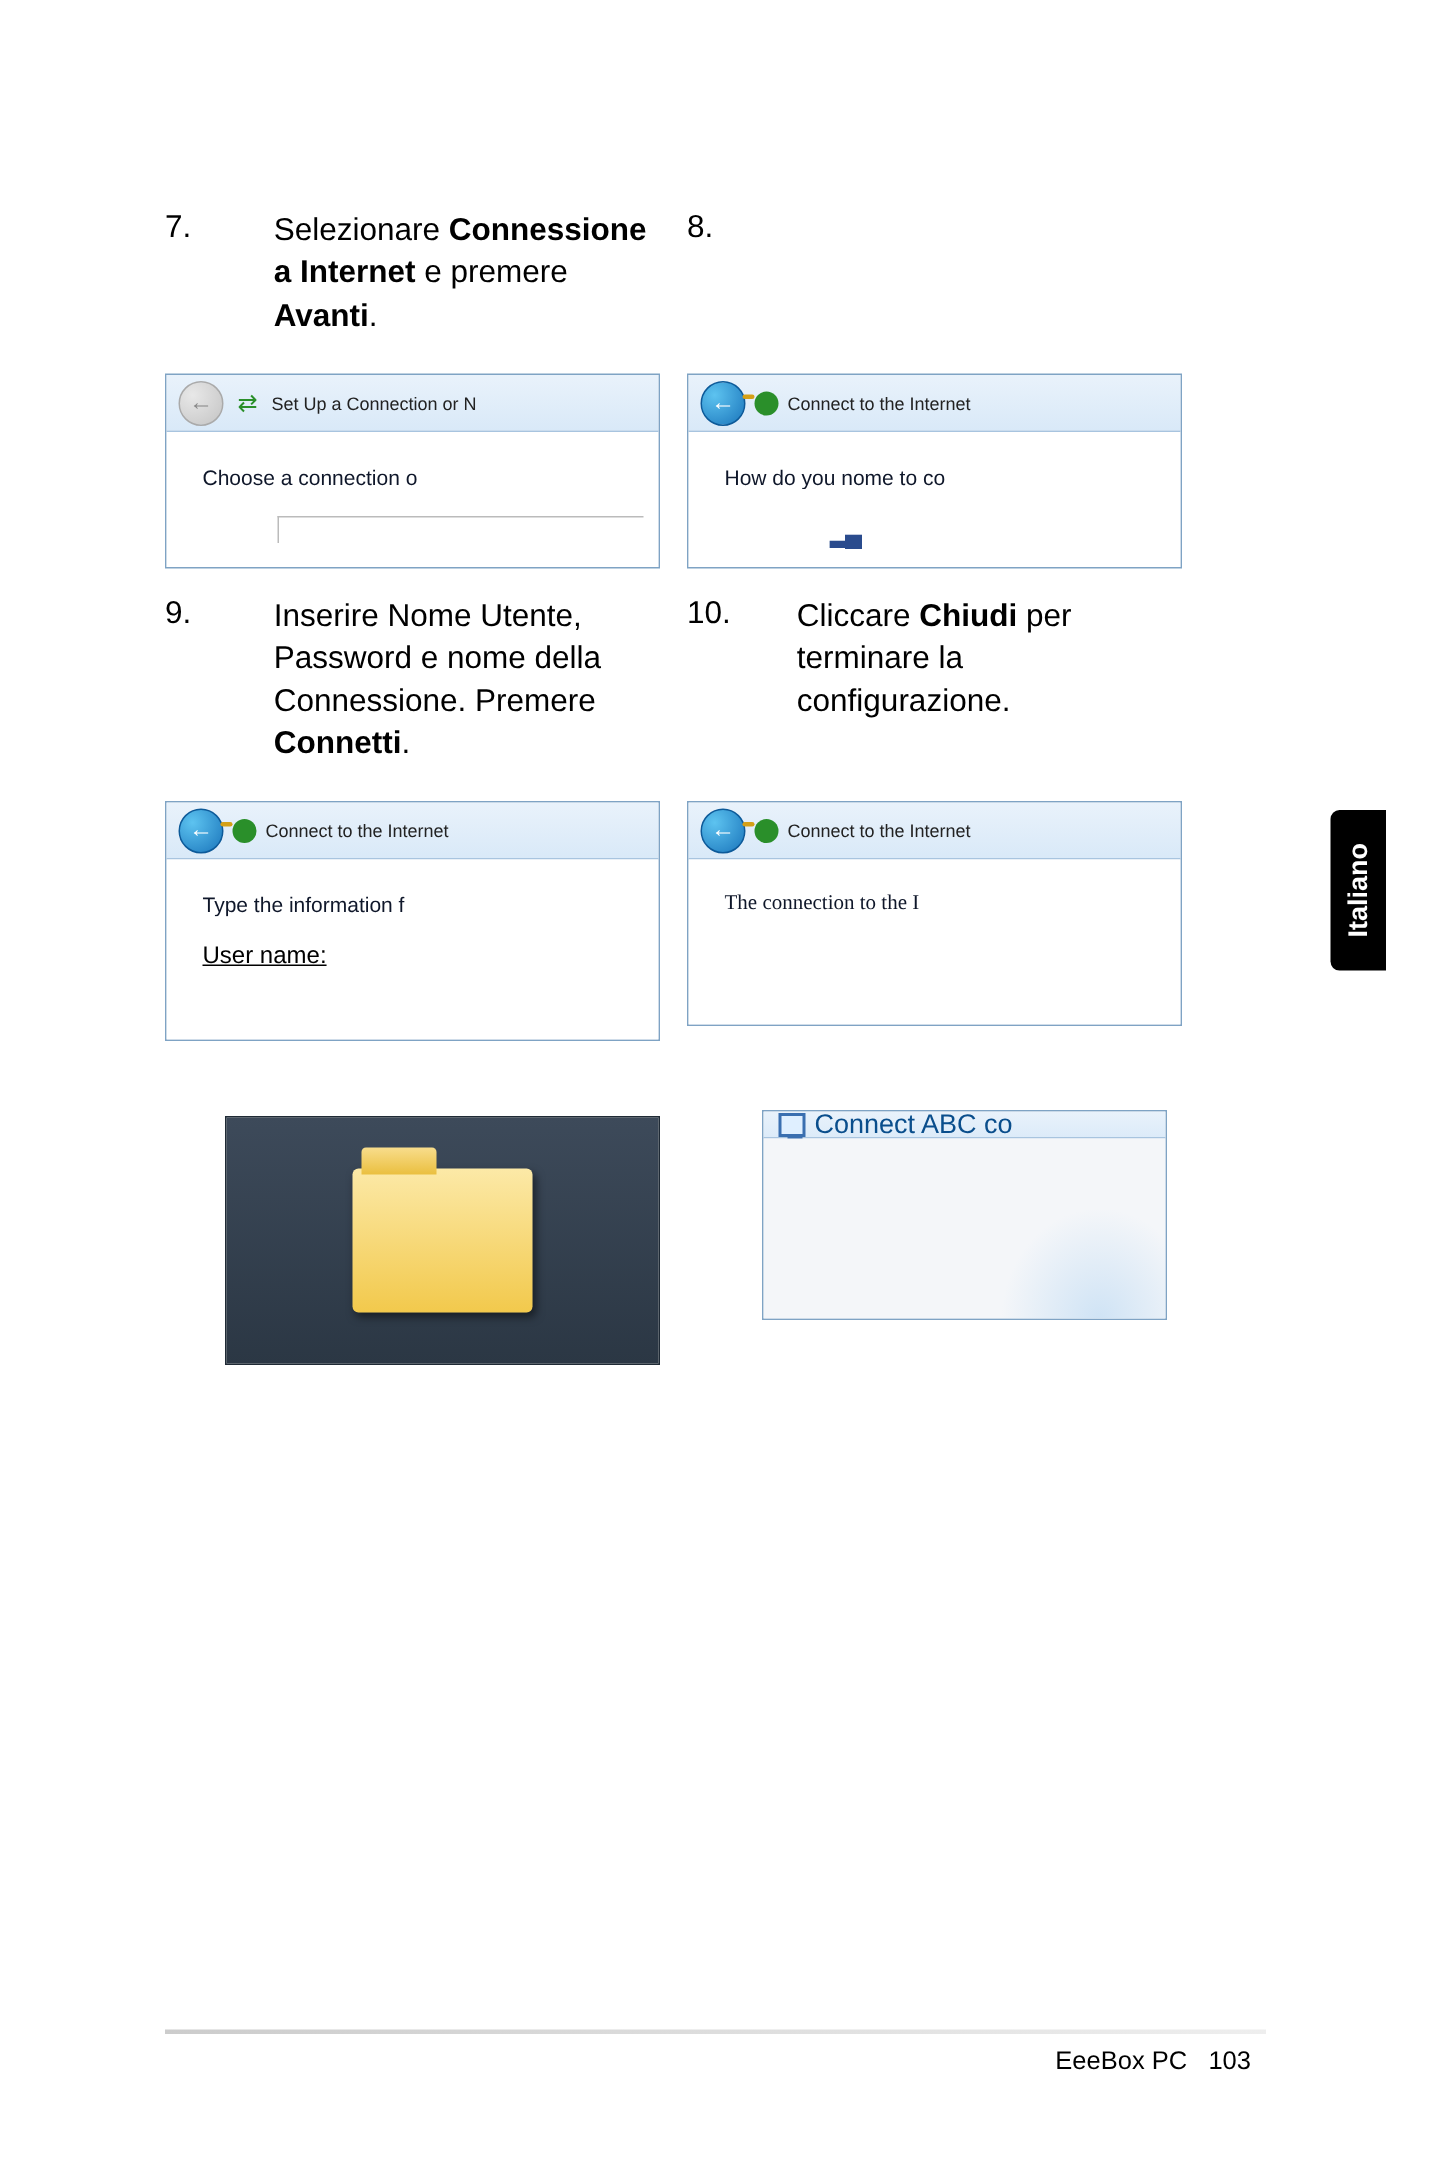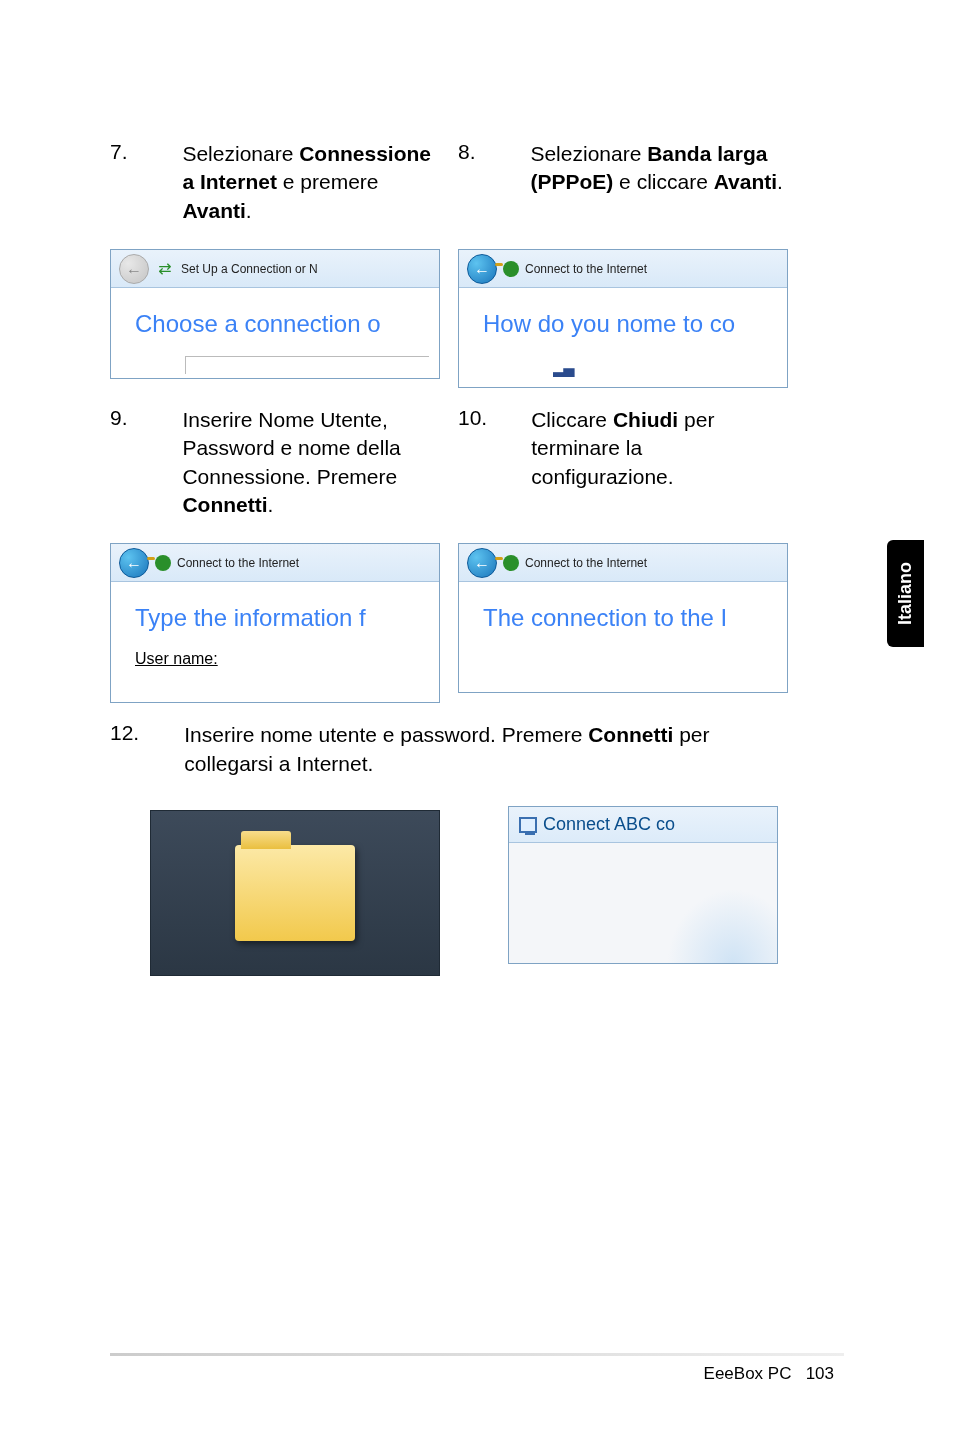--- a/index.html
+++ b/index.html
@@ -75,22 +75,22 @@
     .title-icon.connect::before {
       content:""; position:absolute; left:-8px; top:2px; width:8px;height:3px;background:#d4a017;border-radius:2px;
     }
     .title-text { font-size: 12px; color: #222; }
     .win-body {
       background: #fff;
       padding: 22px 10px 10px 24px;
       min-height: 90px;
     }
     .win-heading {
-      color: #3b82f6;
-      font-size: 24px;
+      color: #0f172a;
+      font-size: 14px;
       font-weight: 400;
       white-space: nowrap;
       overflow: hidden;
     }
     .win-body-small { font-size: 16px; color:#000000; text-decoration: underline; margin-top:18px; white-space:nowrap; }
 
     .signal-fragment { margin: 20px 0 0 70px; color:#2a4b8d; font-size:16px; white-space:nowrap; overflow:hidden; }
     .signal-fragment::before { content:"▂▄"; margin-right:4px; letter-spacing:-2px; }
 
     
@@ -121,21 +121,21 @@
 
     
     .connect-dialog {
       width: 270px;
       border: 1px solid #7fa3c4;
       margin-top: 10px;
       margin-left: 50px;
       overflow:hidden;
     }
     .connect-titlebar {
-      height: 36px;
+      height: 18px;
       background: linear-gradient(#e9f2fb, #dcebf9);
       border-bottom: 1px solid #a8c4df;
       display:flex; align-items:center; padding:0 10px; gap:6px;
     }
     .monitor-icon {
       width:18px;height:16px;border:2px solid #3a6fb0;background:#dfefff;position:relative;
     }
     .monitor-icon::after { content:""; position:absolute; bottom:-4px; left:4px; width:10px; height:3px; background:#3a6fb0; }
     .connect-title { color:#0a4e8c; font-size:18px; white-space:nowrap; overflow:hidden; }
     .connect-body { background:#f4f6f9; height:120px; position:relative; }
@@ -172,21 +172,21 @@
       position:absolute;
       right: 120px;
       bottom: 54px;
       font-size: 17px;
     }
 
     
     .shot-7 .win-body { padding-bottom:0; }
     .shot-7-inner-box { margin-top:18px; margin-left:50px; border-top:1px solid #bbb; border-left:1px solid #bbb; height:18px; }
     .shot-9 .win-body { min-height: 120px; }
-    .shot-10 .win-body { min-height: 110px; }
+    .shot-10 .win-body { min-height: 110px; font-family: Liberation Serif, serif; }
 
     b { font-weight: 700; }
   </style>
 </head>
 <body>
 
 <div class="side-tab">Italiano</div>
 
 <div class="page-content">
 
@@ -195,23 +195,20 @@
       <div class="step-container">
         <span class="step-num">7.</span>
         <span class="step-text">
           <span>Selezionare </span><b>Connessione a Internet</b><span> e premere </span><b>Avanti</b><span>.</span>
         </span>
       </div>
     </div>
     <div class="col">
       <div class="step-container">
         <span class="step-num">8.</span>
-        <span class="step-text">
-          <span>Selezionare </span><b>Banda larga (PPPoE)</b><span> e cliccare </span><b>Avanti</b><span>.</span>
-        </span>
       </div>
     </div>
   </div>
 
   <div class="row">
     <div class="col">
       <div class="screenshot shot-7">
         <div class="win-titlebar">
           <div class="back-btn disabled">←</div>
           <span class="title-icon setup">⇄</span>
@@ -279,28 +276,20 @@
           <span class="title-text">Connect to the Internet</span>
         </div>
         <div class="win-body">
           <div class="win-heading">The connection to the I</div>
         </div>
       </div>
     </div>
   </div>
 
   <div class="row" style="margin-top:16px;">
-    <div class="col">
-      <div class="step-container">
-        <span class="step-num">12.</span>
-        <span class="step-text">
-          <span>Inserire nome utente e password. Premere </span><b>Connetti</b><span> per collegarsi a Internet.</span>
-        </span>
-      </div>
-    </div>
   </div>
 
   <div class="row">
     <div class="col">
       <div class="folder-shot">
         <div class="folder"></div>
       </div>
     </div>
     <div class="col">
       <div class="connect-dialog">

